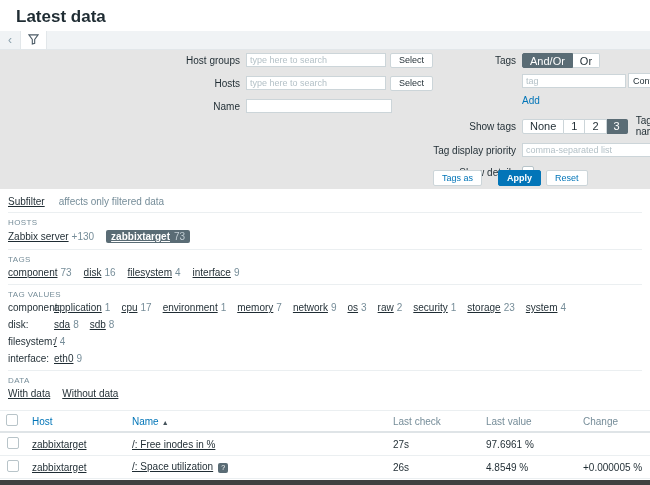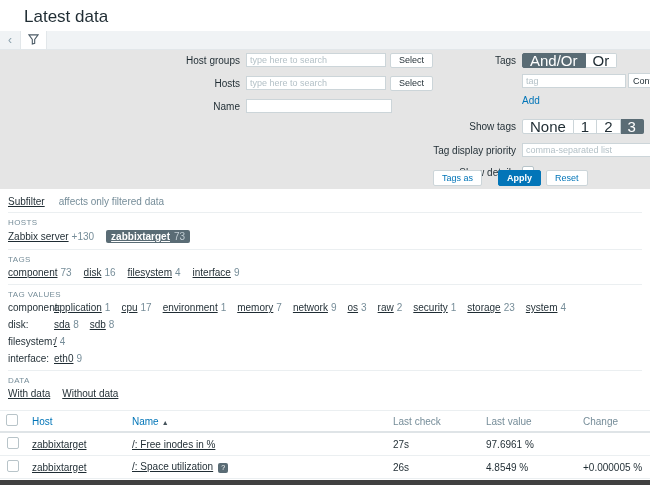--- a/index.html
+++ b/index.html
@@ -1,21 +1,21 @@
 <!DOCTYPE html>
 <html><head>
 <meta charset="utf-8">
 <style>
   * { margin:0; padding:0; box-sizing:border-box; }
   html,body { width:650px; height:485px; overflow:hidden; background:#fff;
     font-family:"Liberation Sans", sans-serif; font-size:10px; color:#1f2c33; }
   body { position:relative; }
 
   
-  .page-title { font-size:17px; font-weight:normal; padding:7px 8px 4px 24px; color:#1f2c33; }
+  .page-title { font-size:17px; font-weight:bold; padding:7px 8px 4px 16px; color:#1f2c33; }
 
   
   .tabbar { height:19px; background:#f0f3f5; border-bottom:1px solid #e2e7ea; display:flex; align-items:stretch; }
   .tab-chevron { width:20px; display:flex; align-items:center; justify-content:center;
     color:#8aa0ac; font-size:12px; cursor:pointer; }
   .tab-active { width:27px; background:#fff; border-left:1px solid #e2e7ea; border-right:1px solid #e2e7ea;
     display:flex; align-items:center; justify-content:center; cursor:pointer; }
   .funnel { width:11px; height:11px; }
 
   
@@ -28,21 +28,21 @@
   .tinput::placeholder { color:#b4c1c7; }
   .w140 { width:140px; } .w146 { width:146px; } .w104 { width:104px; } .w130 { width:130px; }
   .sel-btn { margin-left:4px; height:15px; padding:0 8px; background:#fff; border:1px solid #ccd5d9;
     border-radius:2px; color:#1f2c33; font-size:9px; cursor:pointer; font-family:"Liberation Sans", sans-serif; }
 
   .fcol-right { position:absolute; left:430px; top:3px; width:240px; }
   .rrow { display:flex; align-items:center; margin-bottom:5px; min-height:14px; }
   .rlabel { width:86px; text-align:right; margin-right:6px; color:#1f2c33; flex:none; }
   .seg { display:flex; }
   .seg-btn { height:15px; padding:0 7px; background:#fff; border:1px solid #ccd5d9; border-left-width:0;
-    color:#1f2c33; font-size:15px; cursor:pointer; display:flex; align-items:center; font-family:"Liberation Sans", sans-serif; }
+    color:#1f2c33; font-size:11px; cursor:pointer; display:flex; align-items:center; font-family:"Liberation Sans", sans-serif; }
   .seg .seg-btn:first-child { border-left-width:1px; border-radius:2px 0 0 2px; }
   .seg .seg-btn:last-child { border-radius:0 2px 2px 0; }
   .seg-btn.active { background:#5a6c75; border-color:#5a6c75; color:#fff; }
   .dropdown { height:15px; border:1px solid #ccd5d9; background:#fff; padding:0 4px; display:flex;
     align-items:center; color:#1f2c33; font-size:9px; cursor:pointer; }
   .add-link { color:#0275b8; cursor:pointer; text-decoration:none; }
   .checkbox { width:12px; height:12px; border:1px solid #b8c4c9; background:#fff; border-radius:2px;
     display:inline-block; cursor:pointer; }
 
   .fbuttons { position:absolute; left:433px; top:120px; display:flex; align-items:center; }

